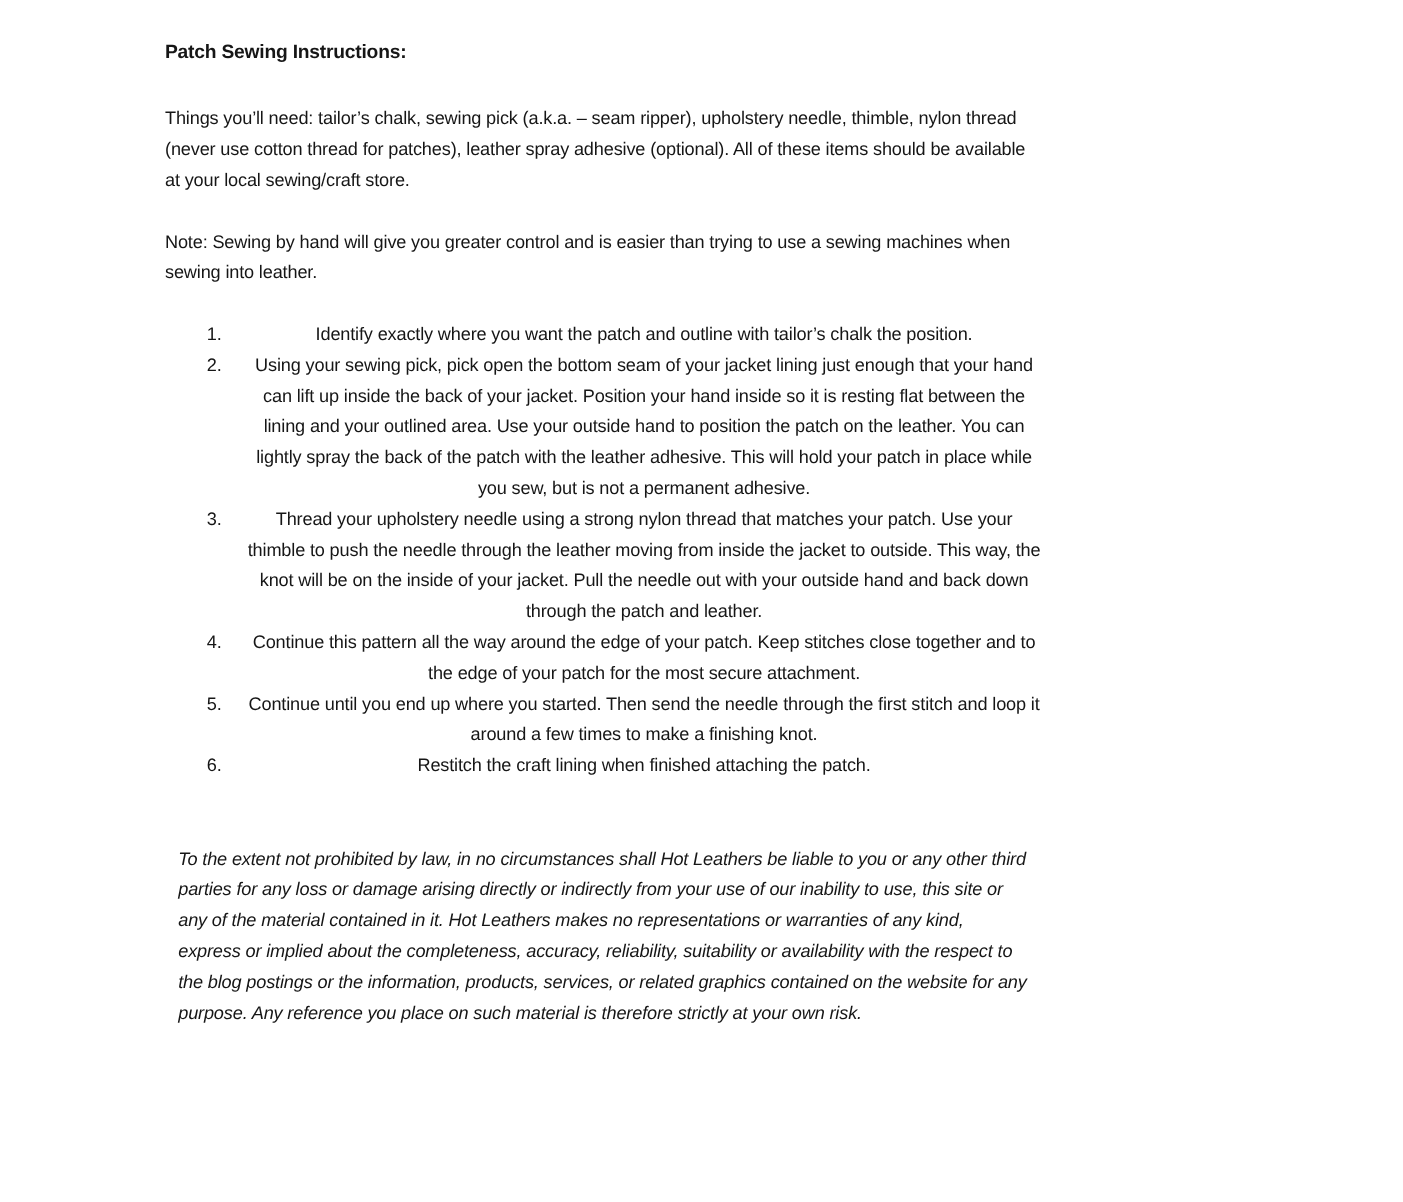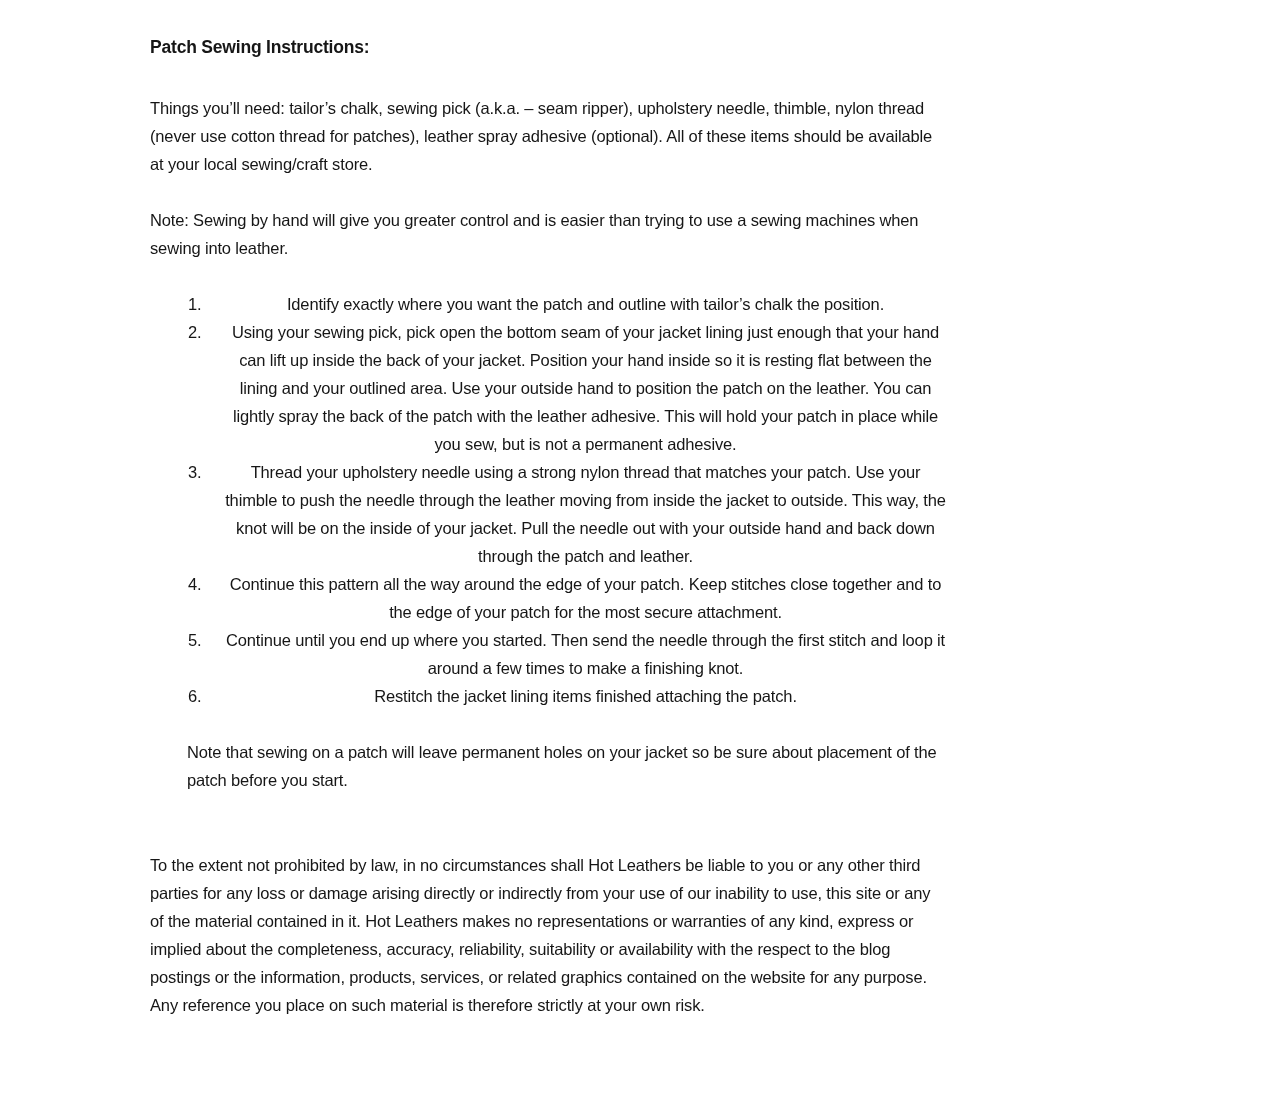--- a/index.html
+++ b/index.html
@@ -49,22 +49,23 @@
     text-align: center;
   }
   .note-block {
     margin: 0 0 57px 37px;
     max-width: 940px;
   }
   .note-block .note-line {
     margin: 0;
   }
   .disclaimer {
-    margin: 0;
+    margin: 12px;
     max-width: 980px;
+    font-style: italic;
   }
 </style>
 </head>
 <body>
 
 <div class="page">
 
   <p class="doc-title">Patch Sewing Instructions:</p>
 
   <p class="para">Things you’ll need: tailor’s chalk, sewing pick (a.k.a. – seam ripper), upholstery needle, thimble, nylon thread (never use cotton thread for patches), leather spray adhesive (optional). All of these items should be available at your local sewing/craft store.</p>
@@ -87,23 +88,22 @@
     <div class="step">
       <span class="step-number">4.</span>
       <span class="step-text">Continue this pattern all the way around  the edge of your patch. Keep stitches close together and to the edge of your patch for the most secure attachment.</span>
     </div>
     <div class="step">
       <span class="step-number">5.</span>
       <span class="step-text">Continue until you end up where you started. Then send the needle through the first stitch and loop it around a few times to make a finishing knot.</span>
     </div>
     <div class="step">
       <span class="step-number">6.</span>
-      <span class="step-text">Restitch the jacket lining items finished attaching the patch.</span>
+      <span class="step-text">Restitch the craft lining when finished attaching the patch.</span>
     </div>
   </div>
 
   <div class="note-block">
-    <p class="note-line">Note that sewing on a patch will leave permanent holes on your jacket so be sure about placement of the patch before you start.</p>
   </div>
 
   <p class="disclaimer">To the extent not prohibited by law, in no circumstances shall Hot Leathers be liable to you or any other third parties for any loss or damage arising directly or indirectly from your use of our inability to use, this site or any of the material contained in it. Hot Leathers makes no representations or warranties of any kind, express or implied about the completeness, accuracy, reliability, suitability or availability with the respect to the blog postings or the information, products, services, or related graphics contained on the website for any purpose. Any reference you place on such material is therefore strictly at your own risk.</p>
 
 </div>
 
 </body></html>

